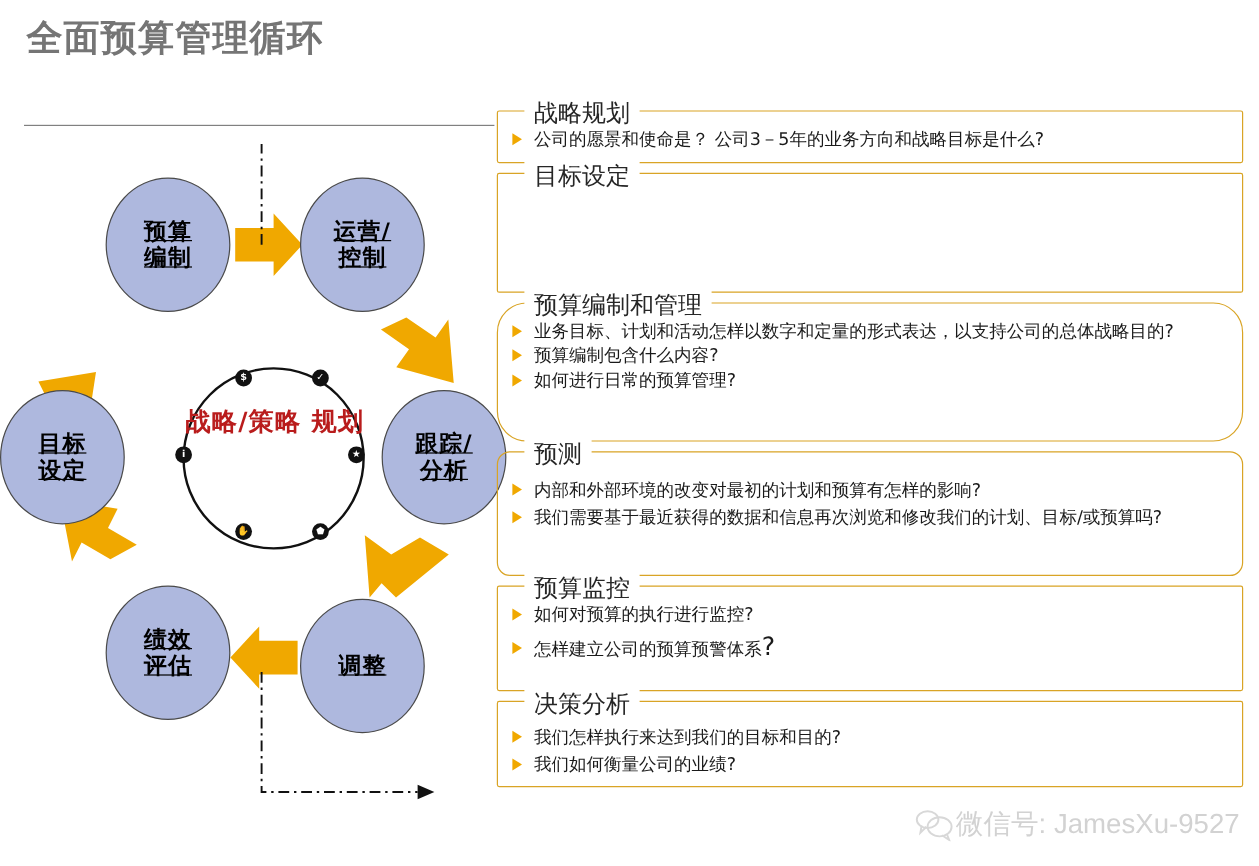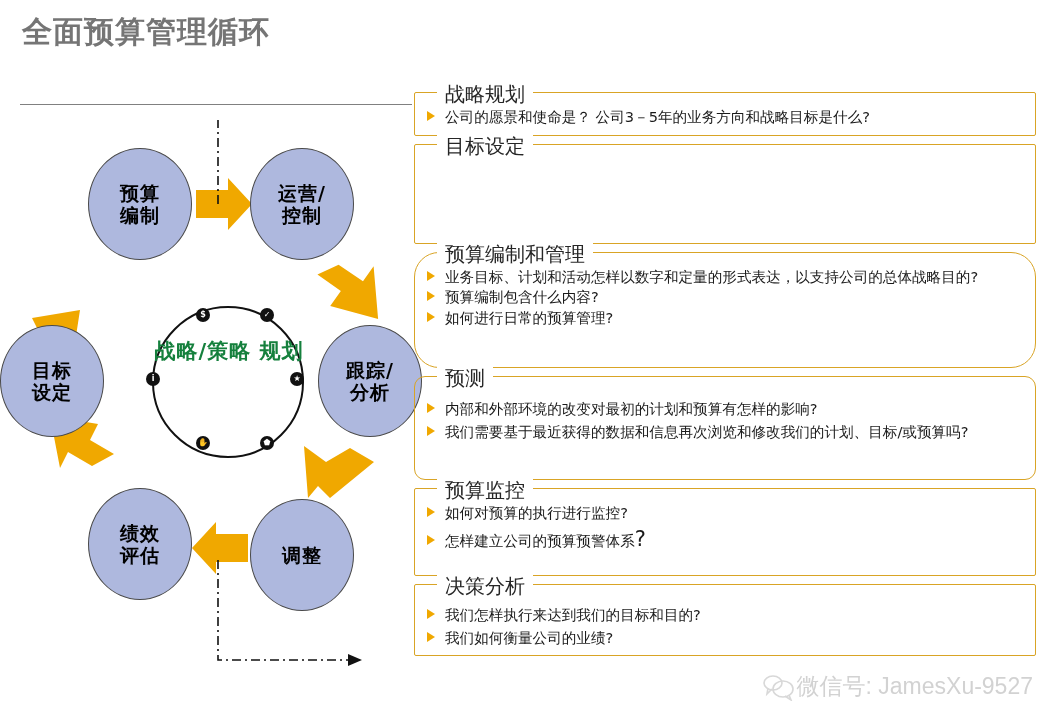--- a/index.html
+++ b/index.html
@@ -46,20 +46,21 @@
     display: flex;
     align-items: center;
     justify-content: center;
     text-align: center;
     color: #000;
     font-weight: bold;
     font-size: 19px;
     line-height: 1.18;
     letter-spacing: 1px;
     font-family: "DejaVu Sans", "Liberation Sans", sans-serif;
+    text-decoration: underline;
   }
   .node span { display:block; }
 
   #node-budget   { left: 88px;  top: 28px;  width: 104px; height: 112px; }
   #node-ops      { left: 250px; top: 28px;  width: 104px; height: 112px; }
   #node-track    { left: 316px; top: 205px; width: 104px; height: 112px; }
   #node-adjust   { left: 250px; top: 379px; width: 104px; height: 112px; text-align: center; }
   #node-perf     { left: 88px;  top: 368px; width: 104px; height: 112px; }
   #node-goal     { left: 0px;   top: 205px; width: 104px; height: 112px; }
 
@@ -74,21 +75,21 @@
     border: 2.6px solid #111;
     border-radius: 50%;
   }
   #center-label {
     position: absolute;
     left: 150px; top: 218px;
     width: 158px;
     text-align: center;
     font-size: 21px;
     font-weight: bold;
-    color: #15803d;
+    color: #b91c1c;
     line-height: 1.25;
     font-family: "DejaVu Serif", "Liberation Serif", serif;
     letter-spacing: 1px;
   }
   .cdot {
     position: absolute;
     width: 14px; height: 14px;
     border-radius: 50%;
     background: #111;
     color: #fff;

